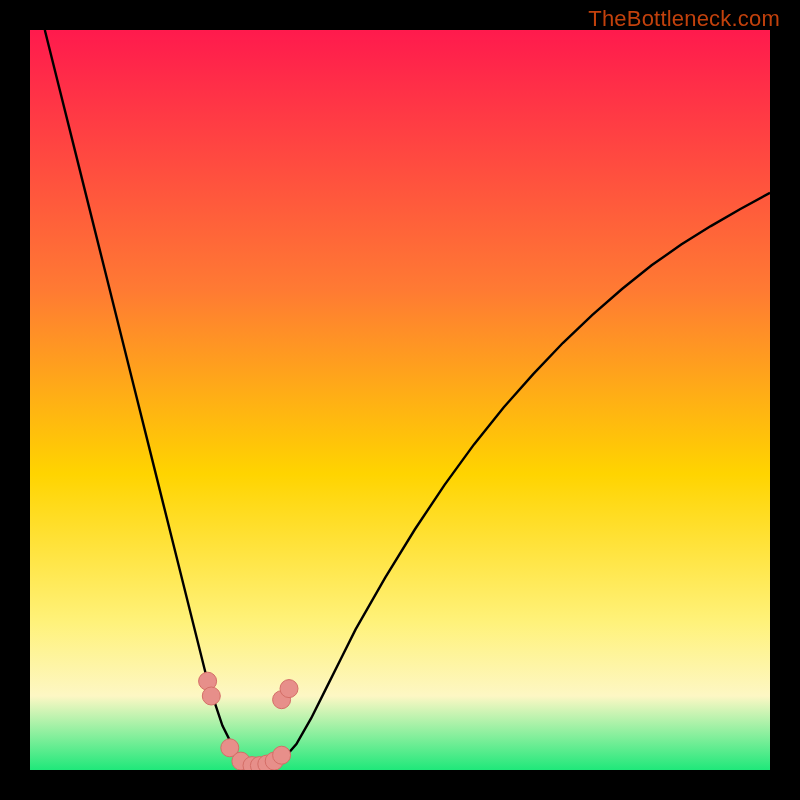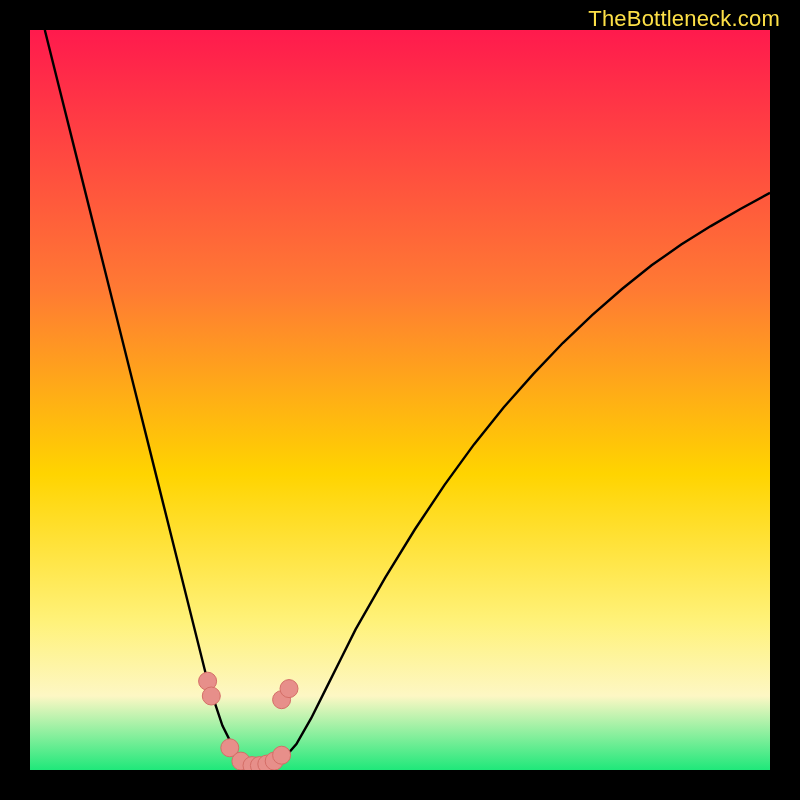--- a/index.html
+++ b/index.html
@@ -23,21 +23,21 @@
     position: absolute;
     left: 0;
     top: 0;
     width: 740px;
     height: 740px;
   }
   .watermark {
     position: absolute;
     top: 6px;
     right: 20px;
-    color: #fde047;
+    color: #c2410c;
     font-size: 22px;
     font-weight: 500;
     letter-spacing: 0.2px;
   }
 </style>
 </head>
 <body>
 
 <div class="watermark">TheBottleneck.com</div>
 

